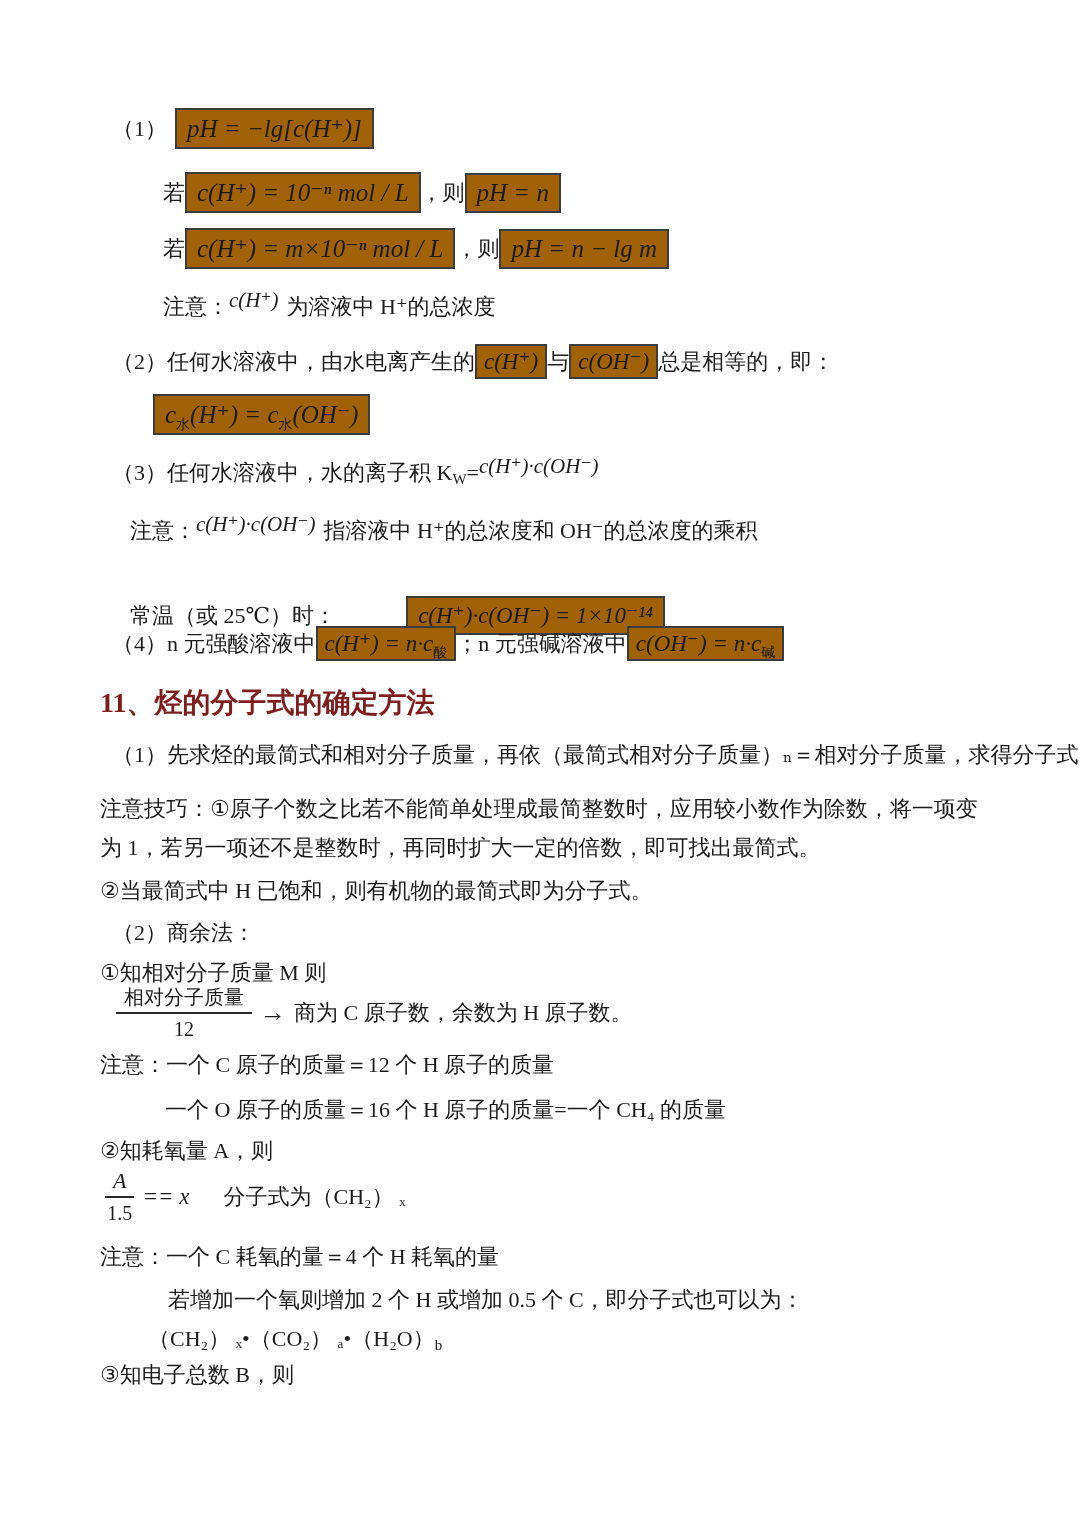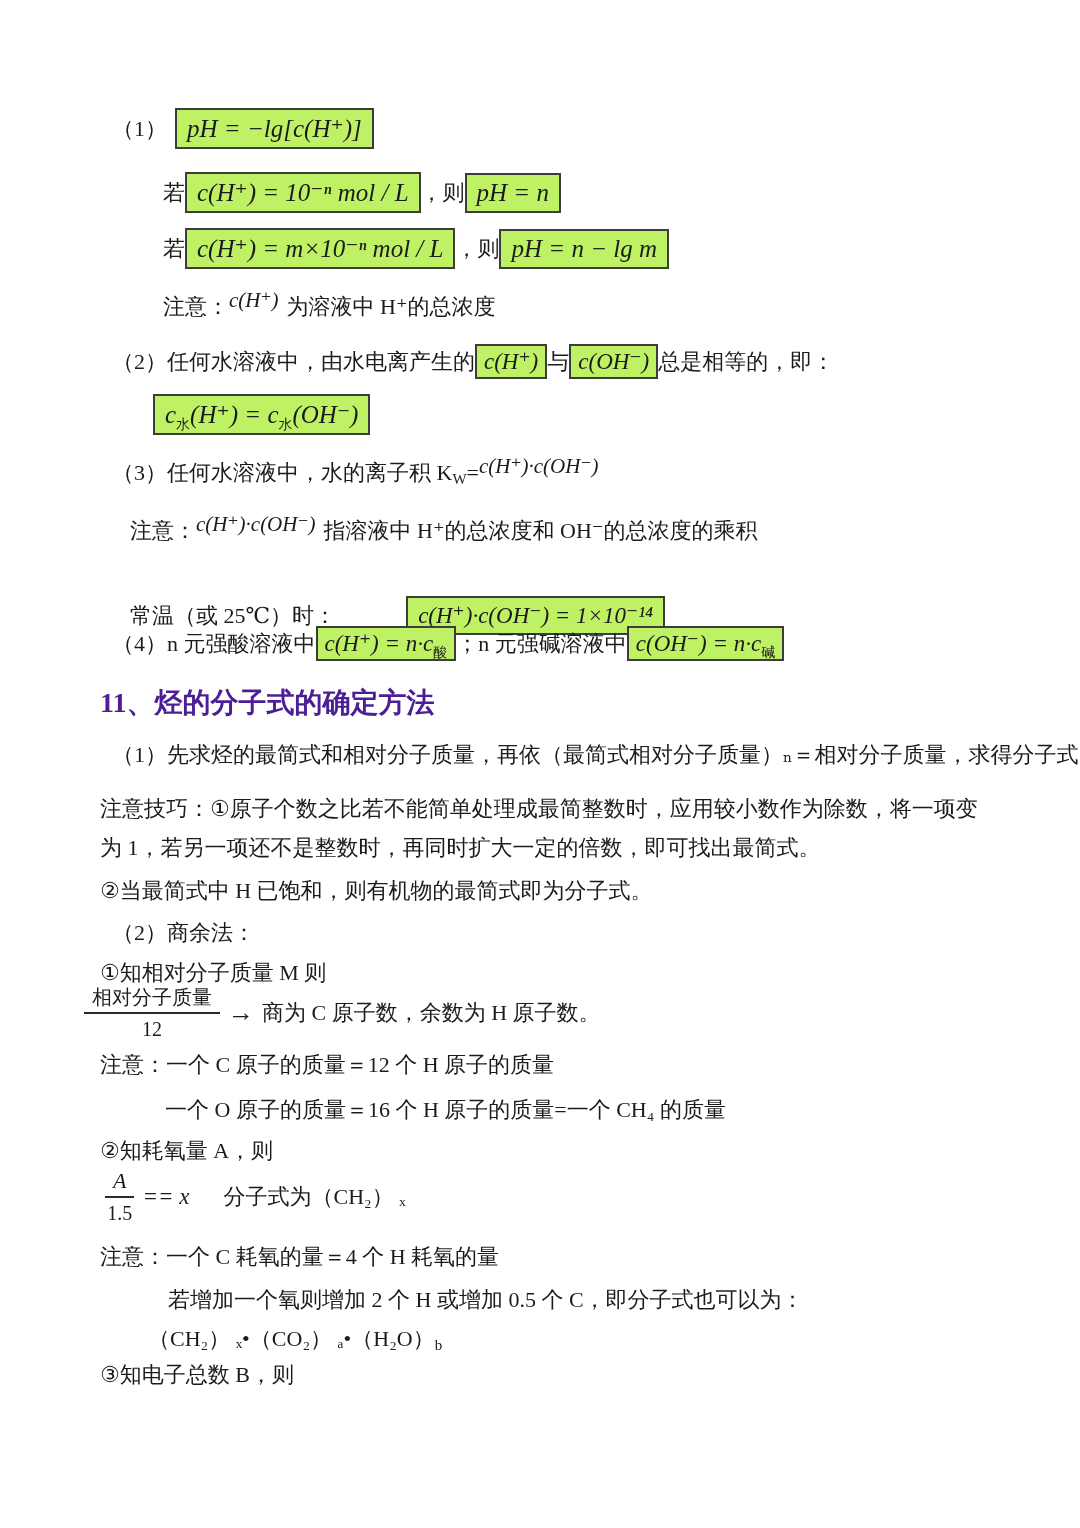--- a/index.html
+++ b/index.html
@@ -23,32 +23,32 @@
     font-style: italic;
     font-size: 23px;
     font-family: "Liberation Serif", "DejaVu Serif", "DejaVu Sans", serif;
   }
   .fm-lg { font-size: 25px; }
   .box {
     display: inline-flex;
     align-items: baseline;
     border: 2px solid #3c3c3c;
     padding: 4px 10px;
-    background: #bef264;
+    background: #a16207;
   }
   .box-tight { padding: 2px 7px; }
   .raised { position: relative; top: -7px; font-size: 21px; }
   .sb { font-size: 14px; font-style: normal; position: relative; top: 6px; }
   .sb-latin { font-size: 15px; font-style: normal; position: relative; top: 6px; }
   .gap-sm { margin-left: 8px; }
   .gap-lg { margin-left: 70px; }
   .heading {
     font-size: 28px;
     font-weight: bold;
-    color: #4c1d95;
+    color: #7f1d1d;
     font-family: "Liberation Serif", "DejaVu Serif", serif;
   }
   .frac { display: inline-block; text-align: center; vertical-align: middle; }
   .frac .num {
     display: block;
     border-bottom: 2px solid #2a2a2a;
     padding: 0 8px 2px 8px;
     font-size: 20px;
     line-height: 26px;
   }
@@ -175,21 +175,21 @@
   </div>
 
   <div class="line" style="left:112px; top:916px;">
     <span class="cn">（2）商余法：</span>
   </div>
 
   <div class="line" style="left:100px; top:956px;">
     <span class="cn">①知相对分子质量 M 则</span>
   </div>
 
-  <div class="line" style="left:84px; top:984px;">
+  <div class="line" style="left:116px; top:984px;">
     <span class="frac">
       <span class="num">相对分子质量</span>
       <span class="den">12</span>
     </span>
     <span class="arrow">→</span>
     <span class="cn">商为 C 原子数，余数为 H 原子数。</span>
   </div>
 
   <div class="line" style="left:100px; top:1048px;align-items:center;">
     <span class="cn">注意：一个 C 原子的质量＝12 个 H 原子的质量</span>

